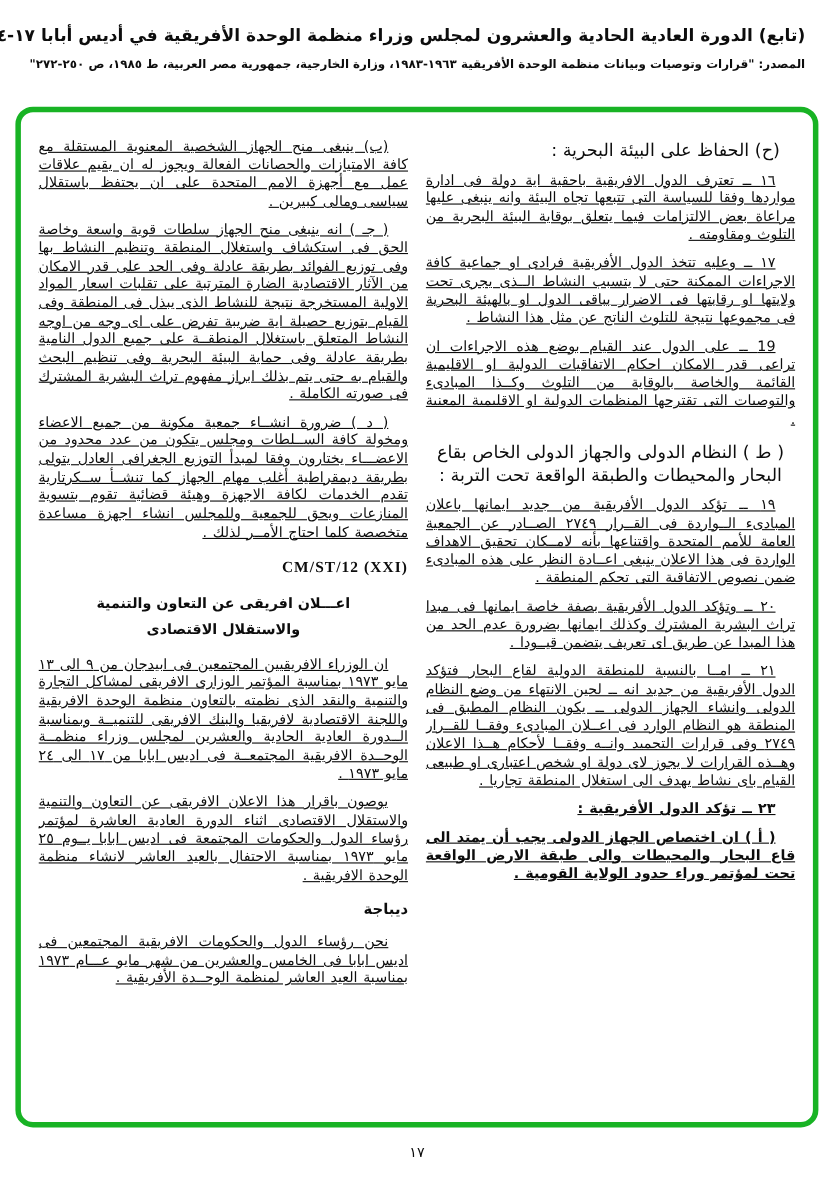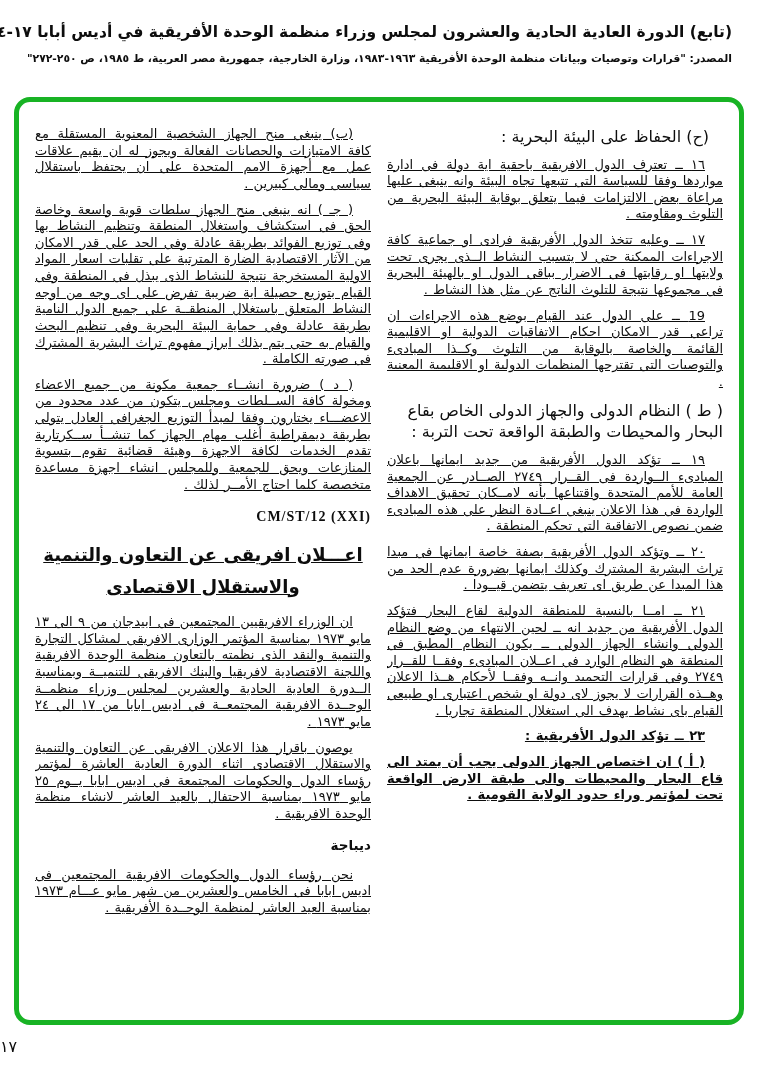--- a/index.html
+++ b/index.html
@@ -81,58 +81,58 @@
     text-align: right;
     font-family: "Liberation Serif", serif;
     font-weight: bold;
     font-size: 14px;
     letter-spacing: 1px;
     margin: 16px 0 14px 0;
   }
   .decl-title {
     text-align: center;
     font-weight: bold;
-    font-size: 18px;
+    font-size: 13px;
     line-height: 1.75;
     margin-bottom: 12px;
-    text-decoration: underline;
   }
   .center-heading {
     font-weight: bold;
     font-size: 13.5px;
     margin: 14px 0 14px 0;
   }
   
   .page-number {
     position: absolute;
     bottom: 22px;
     left: 0;
     width: 100%;
-    font-size: 16px;
+    text-align: center;
+    font-size: 13px;
     color: var(--ink);
   }
 </style>
 </head>
 <body>
 
 <div class="page">
 
   <div class="header">
     <div class="session-title">(تابع) الدورة العادية الحادية والعشرون لمجلس وزراء منظمة الوحدة الأفريقية في أديس أبابا ١٧-٢٤ مايو ١٩٧٣</div>
     <div class="source-line">المصدر: "قرارات وتوصيات وبيانات منظمة الوحدة الأفريقية ١٩٦٣-١٩٨٣، وزارة الخارجية، جمهورية مصر العربية، ط ١٩٨٥، ص ٢٥٠-٢٧٢"</div>
   </div>
 
   <div class="frame">
 
     <div class="col">
       <div class="sec-heading">(ح) الحفاظ على البيئة البحرية :</div>
       <p class="body-para">١٦ ــ تعترف الدول الافريقية باحقية اية دولة فى ادارة مواردها وفقا للسياسة التى تتبعها تجاه البيئة وانه ينبغى عليها مراعاة بعض الالتزامات فيما يتعلق بوقاية البيئة البحرية من التلوث ومقاومته .</p>
       <p class="body-para">١٧ ــ وعليه تتخذ الدول الأفريقية فرادى او جماعية كافة الاجراءات الممكنة حتى لا يتسبب النشاط الــذى يجرى تحت ولايتها او رقابتها فى الاضرار بباقى الدول او بالهيئة البحرية فى مجموعها نتيجة للتلوث الناتج عن مثل هذا النشاط .</p>
       <p class="body-para">19 ــ على الدول عند القيام بوضع هذه الاجراءات ان تراعى قدر الامكان احكام الاتفاقيات الدولية او الاقليمية القائمة والخاصة بالوقاية من التلوث وكــذا المبادىء والتوصيات التى تقترحها المنظمات الدولية او الاقليمية المعنية .</p>
-      <div class="sec-heading" style="text-indent:0;">( ط ) النظام الدولى والجهاز الدولى الخاص بقاع البحار والمحيطات والطبقة الواقعة تحت التربة :</div>
+      <div class="sec-heading" style="text-indent:0;text-align:center;">( ط ) النظام الدولى والجهاز الدولى الخاص بقاع البحار والمحيطات والطبقة الواقعة تحت التربة :</div>
       <p class="body-para">١٩ ــ تؤكد الدول الأفريقية من جديد ايمانها باعلان المبادىء الــواردة فى القــرار ٢٧٤٩ الصــادر عن الجمعية العامة للأمم المتحدة واقتناعها بأنه لامــكان تحقيق الاهداف الواردة فى هذا الاعلان ينبغى اعــادة النظر على هذه المبادىء ضمن نصوص الاتفاقية التى تحكم المنطقة .</p>
       <p class="body-para">٢٠ ــ وتؤكد الدول الأفريقية بصفة خاصة ايمانها فى مبدا تراث البشرية المشترك وكذلك ايمانها بضرورة عدم الحد من هذا المبدا عن طريق اى تعريف يتضمن قيــودا .</p>
       <p class="body-para">٢١ ــ امــا بالنسبة للمنطقة الدولية لقاع البحار فتؤكد الدول الأفريقية من جديد انه ــ لحين الانتهاء من وضع النظام الدولى وانشاء الجهاز الدولى ــ يكون النظام المطبق فى المنطقة هو النظام الوارد فى اعــلان المبادىء وفقــا للقــرار ٢٧٤٩ وفى قرارات التجميد وانــه وفقــا لأحكام هــذا الاعلان وهــذه القرارات لا يجوز لاى دولة او شخص اعتبارى او طبيعى القيام باى نشاط يهدف الى استغلال المنطقة تجاريا .</p>
       <p class="body-para bold-para">٢٣ ــ تؤكد الدول الأفريقية :</p>
       <p class="body-para bold-para" style="margin-bottom:0;">( أ ) ان اختصاص الجهاز الدولى يجب أن يمتد الى قاع البحار والمحيطات والى طبقة الارض الواقعة تحت لمؤتمر وراء حدود الولاية القومية .</p>
     </div>
 
     <div class="col">
       <p class="body-para">(ب) ينبغى منح الجهاز الشخصية المعنوية المستقلة مع كافة الامتيازات والحصانات الفعالة ويجوز له ان يقيم علاقات عمل مع أجهزة الامم المتحدة على ان يحتفظ باستقلال سياسى ومالى كبيرين .</p>
       <p class="body-para">( جـ ) انه ينبغى منح الجهاز سلطات قوية واسعة وخاصة الحق فى استكشاف واستغلال المنطقة وتنظيم النشاط بها وفى توزيع الفوائد بطريقة عادلة وفى الحد على قدر الامكان من الآثار الاقتصادية الضارة المترتبة على تقلبات اسعار المواد الاولية المستخرجة نتيجة للنشاط الذى يبذل فى المنطقة وفى القيام بتوزيع حصيلة اية ضريبة تفرض على اى وجه من اوجه النشاط المتعلق باستغلال المنطقــة على جميع الدول النامية بطريقة عادلة وفى حماية البيئة البحرية وفى تنظيم البحث والقيام به حتى يتم بذلك ابراز مفهوم تراث البشرية المشترك فى صورته الكاملة .</p>

